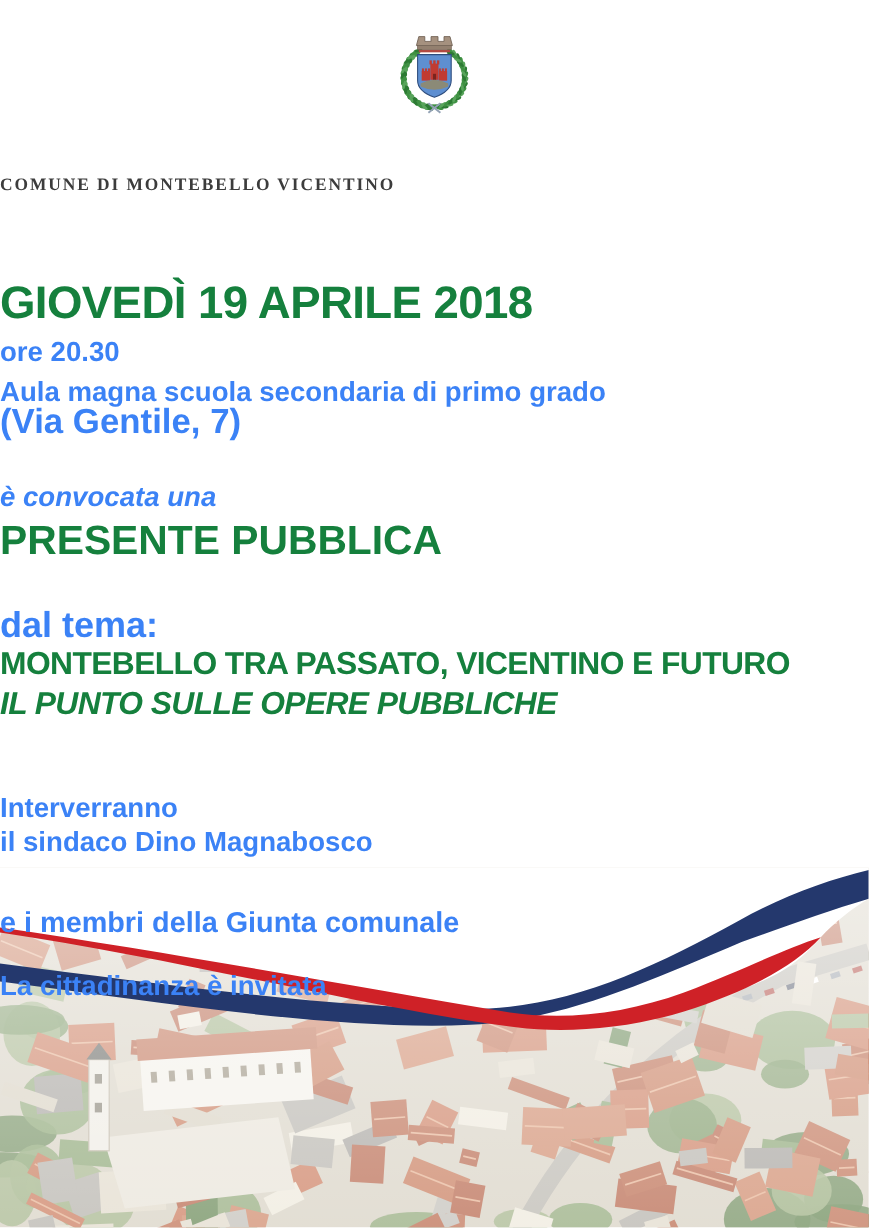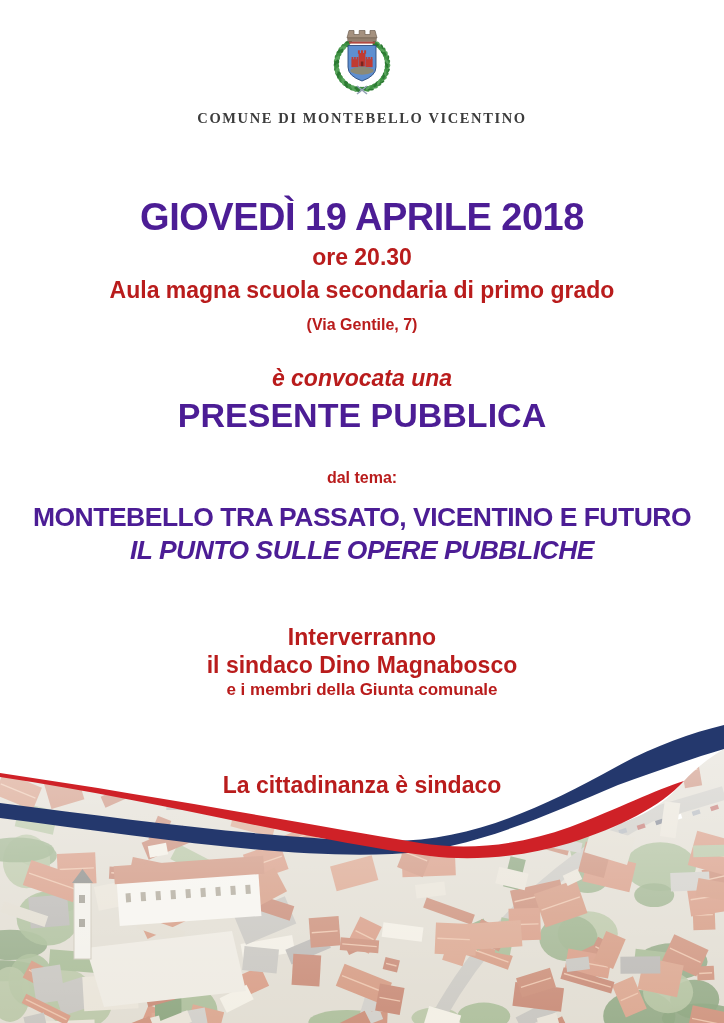--- a/index.html
+++ b/index.html
@@ -1,37 +1,37 @@
 <!DOCTYPE html>
 <html><head>
 <meta charset="utf-8">
 <style>
   html,body{margin:0;padding:0;}
   body{
     width:724px;height:1023px;background:#ffffff;overflow:hidden;position:relative;
     font-family:"Liberation Sans",sans-serif;
   }
-  .abs{position:absolute;left:0;width:724px;text-align:center;z-index:2;}
+  .abs{position:absolute;left:0;width:724px;z-index:2;margin-top:36px;}
   .crest-wrap{position:absolute;top:24px;left:0;width:724px;display:flex;justify-content:center;z-index:2;}
   .muni{top:110px;font-family:"Liberation Serif",serif;font-weight:700;font-size:14.5px;
         letter-spacing:1.6px;color:#3c3c3c;}
-  .blue{color:#b91c1c;font-weight:700;}
-  .red{color:#4c1d95;font-weight:700;}
+  .blue{color:#3b82f6;font-weight:700;}
+  .red{color:#15803d;font-weight:700;}
   .h-date{top:196px;font-size:38px;letter-spacing:-0.5px;}
   .t-time{top:244px;font-size:23px;}
   .t-venue{top:277px;font-size:23px;}
-  .t-addr{top:316px;font-size:16px;}
+  .t-addr{top:300px;font-size:29px;}
   .t-conv{top:365px;font-size:23px;font-style:italic;}
   .h-assembly{top:396px;font-size:34px;letter-spacing:0px;}
-  .t-theme-label{top:469px;font-size:16px;}
+  .t-theme-label{top:469px;font-size:30px;}
   .h-theme1{top:502px;font-size:26.5px;letter-spacing:-0.5px;}
   .h-theme2{top:535px;font-size:26.5px;letter-spacing:-0.5px;font-style:italic;}
   .t-sp-intro{top:624px;font-size:23px;}
   .t-sp1{top:652px;font-size:23px;}
-  .t-sp2{top:680px;font-size:17px;}
+  .t-sp2{top:720px;font-size:24px;}
   .t-closing{top:772px;font-size:23px;}
   .bottom-art{position:absolute;left:0;top:723px;width:724px;height:300px;z-index:1;}
 </style>
 </head>
 <body>
 
 <div class="crest-wrap">
   <svg width="96" height="88" viewBox="0 0 96 88">
 
     <g id="wreath">
@@ -140,21 +140,21 @@
 <div class="abs blue t-venue">Aula magna scuola secondaria di primo grado</div>
 <div class="abs blue t-addr">(Via Gentile, 7)</div>
 <div class="abs blue t-conv">è convocata una</div>
 <div class="abs red  h-assembly">PRESENTE PUBBLICA</div>
 <div class="abs blue t-theme-label">dal tema:</div>
 <div class="abs red  h-theme1">MONTEBELLO TRA PASSATO, VICENTINO E FUTURO</div>
 <div class="abs red  h-theme2">IL PUNTO SULLE OPERE PUBBLICHE</div>
 <div class="abs blue t-sp-intro">Interverranno</div>
 <div class="abs blue t-sp1">il sindaco Dino Magnabosco</div>
 <div class="abs blue t-sp2">e i membri della Giunta comunale</div>
-<div class="abs blue t-closing">La cittadinanza è sindaco</div>
+<div class="abs blue t-closing">La cittadinanza è invitata</div>
 
 <svg class="bottom-art" viewBox="0 0 724 300" preserveAspectRatio="none">
   <defs>
     <linearGradient id="wash" x1="0" y1="0" x2="0" y2="1">
       <stop offset="0" stop-color="#ffffff" stop-opacity="0.62"></stop>
       <stop offset="0.5" stop-color="#ffffff" stop-opacity="0.42"></stop>
       <stop offset="1" stop-color="#ffffff" stop-opacity="0.26"></stop>
     </linearGradient>
   </defs>
   <g id="town">

